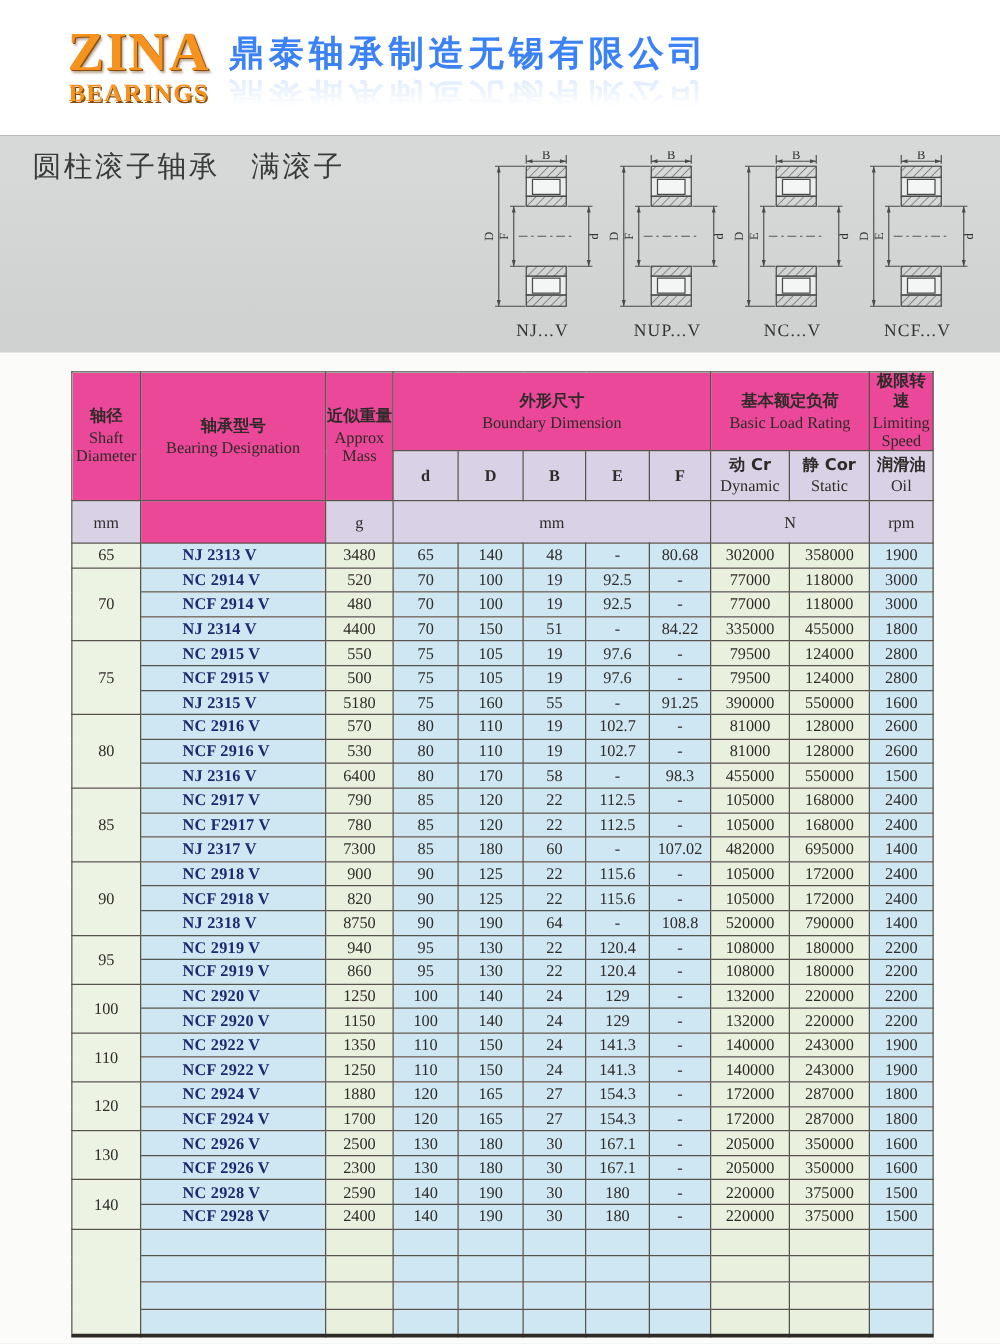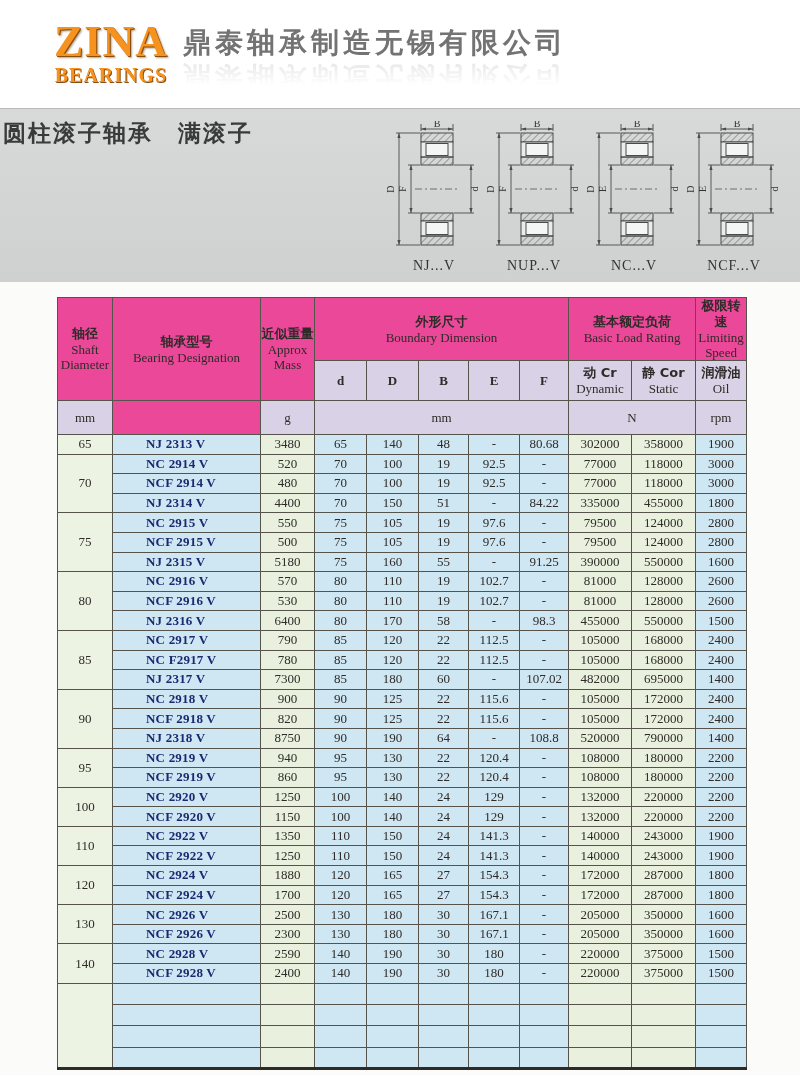--- a/index.html
+++ b/index.html
@@ -17,37 +17,37 @@
     color:#f6921e; letter-spacing:1px;
     text-shadow:1px 1px 0 #8a4d10, 2px 2px 2px rgba(90,50,5,.45);
   }
   .logo-bearings {
     font-family:"Liberation Serif",serif; font-weight:bold; font-size:20px; line-height:22px;
     color:#f6921e; letter-spacing:1px; text-shadow:1px 1px 0 #8a4d10;
   }
   .company {
     position:absolute; left:183px; top:26px; width:560px;
     font-family:"DejaVu Sans","Liberation Sans",sans-serif;
-    font-weight:bold; font-size:28px; line-height:34px; letter-spacing:4px; color:#737373;
+    font-weight:bold; font-size:28px; line-height:34px; letter-spacing:4px; color:#3b82f6;
     white-space:nowrap;
   }
   .company.mirror {
     top:60px; transform:scaleY(-1); opacity:.20;
     -webkit-mask-image:linear-gradient(to top, rgba(0,0,0,.9), transparent 75%);
             mask-image:linear-gradient(to top, rgba(0,0,0,.9), transparent 75%);
   }
   
   .banner {
     position:absolute; left:0; top:108px; width:800px; height:174px;
     background:linear-gradient(#d7dad8,#ced1cf); border-top:1px solid #b7bab8;
   }
   .banner-cn {
-    position:absolute; left:3px; top:9px;
+    position:absolute; left:26px; top:9px;
     font-family:"DejaVu Sans","Liberation Sans",sans-serif;
-    font-weight:bold; font-size:23px; letter-spacing:2px; color:#3a3a3a;
+    font-weight:normal; font-size:23px; letter-spacing:2px; color:#3a3a3a;
   }
   .banner-en {
     position:absolute; left:20px; top:41px;
     font-family:"Liberation Serif",serif; font-size:16px; letter-spacing:.5px; color:#454545;
   }
   .diagrams { position:absolute; left:387px; top:12px; display:flex; gap:6px; }
   .diagram { width:94px; text-align:center; }
   .diagram svg { display:block; margin:0 auto; }
   .diagram-label {
     font-family:"Liberation Serif",serif; font-size:14px; color:#333; margin-top:1px; letter-spacing:1px;

